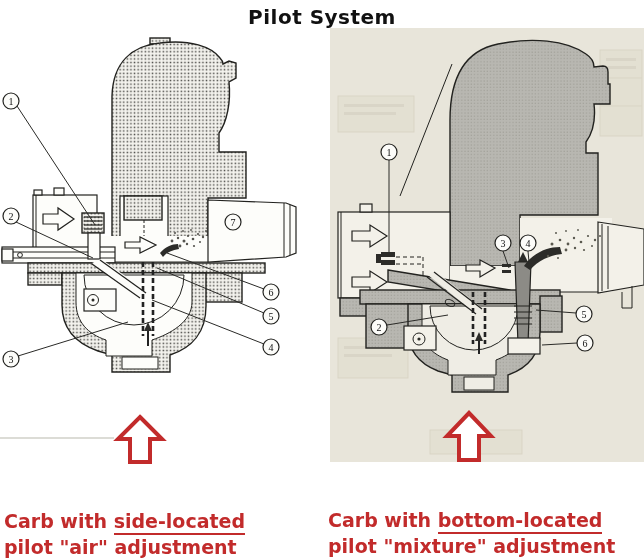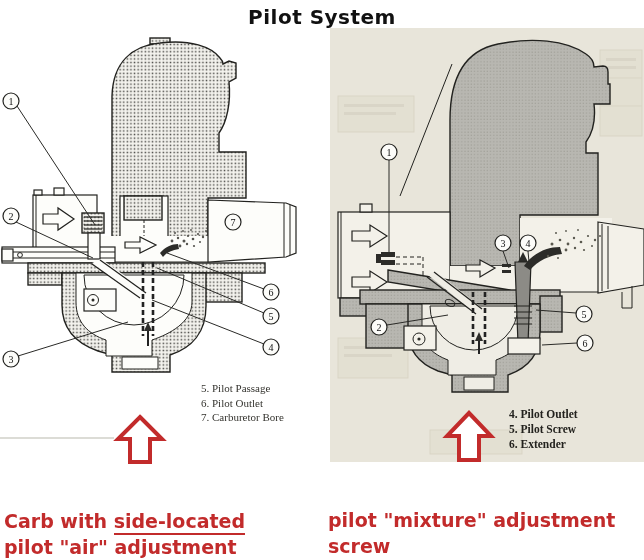--- a/index.html
+++ b/index.html
@@ -311,45 +311,36 @@
         <text x="503" y="246.5" text-anchor="middle" class="callout-num">3</text>
       <circle cx="528" cy="243" r="8" class="callout"></circle>
         <text x="528" y="246.5" text-anchor="middle" class="callout-num">4</text>
       <circle cx="584" cy="314" r="8" class="callout"></circle>
         <text x="584" y="317.5" text-anchor="middle" class="callout-num">5</text>
       <circle cx="585" cy="343" r="8" class="callout"></circle>
         <text x="585" y="346.5" text-anchor="middle" class="callout-num">6</text>
     </g>
   </svg>
 
-  <div class="abs legend" style="left:201px;top:381px">
-    <div>5.  Pilot Passage</div>
-    <div>6.  Pilot Outlet</div>
-    <div>7.  Carburetor Bore</div>
-  </div>
-
-  <div class="abs legend legend-right" style="left:509px;top:407px">
-    <div>4.  Pilot Outlet</div>
-    <div>5.  Pilot Screw</div>
-    <div>6.  Extender</div>
-  </div>
+
 
   <div class="abs scan-line" style="left:0;top:437px;width:114px;height:2px"></div>
 
   <svg style="left:113px;top:414px" width="54" height="52" viewBox="0 0 54 52">
     <path d="M27,3 L49,25 L37,25 L37,48 L17,48 L17,25 L5,25 Z" fill="#ffffff" stroke="var(--red)" stroke-width="4" stroke-linejoin="miter"></path>
   </svg>
   <svg style="left:442px;top:410px" width="54" height="54" viewBox="0 0 54 54">
     <path d="M27,3 L49,26 L37,26 L37,50 L17,50 L17,26 L5,26 Z" fill="#ffffff" stroke="var(--red)" stroke-width="4" stroke-linejoin="miter"></path>
   </svg>
 
   <div class="abs caption" style="left:4px;top:463px">
     <div><span>Carb with </span><span class="u">side-located</span></div>
     <div>pilot "air" adjustment</div>
     <div>screw</div>
   </div>
 
   <div class="abs caption" style="left:328px;top:462px">
+    <div><span>Carb with </span><span class="u">bottom-located</span></div>
     <div>pilot "mixture" adjustment</div>
     <div>screw</div>
   </div>
 
 </div>
 
 </body></html>

